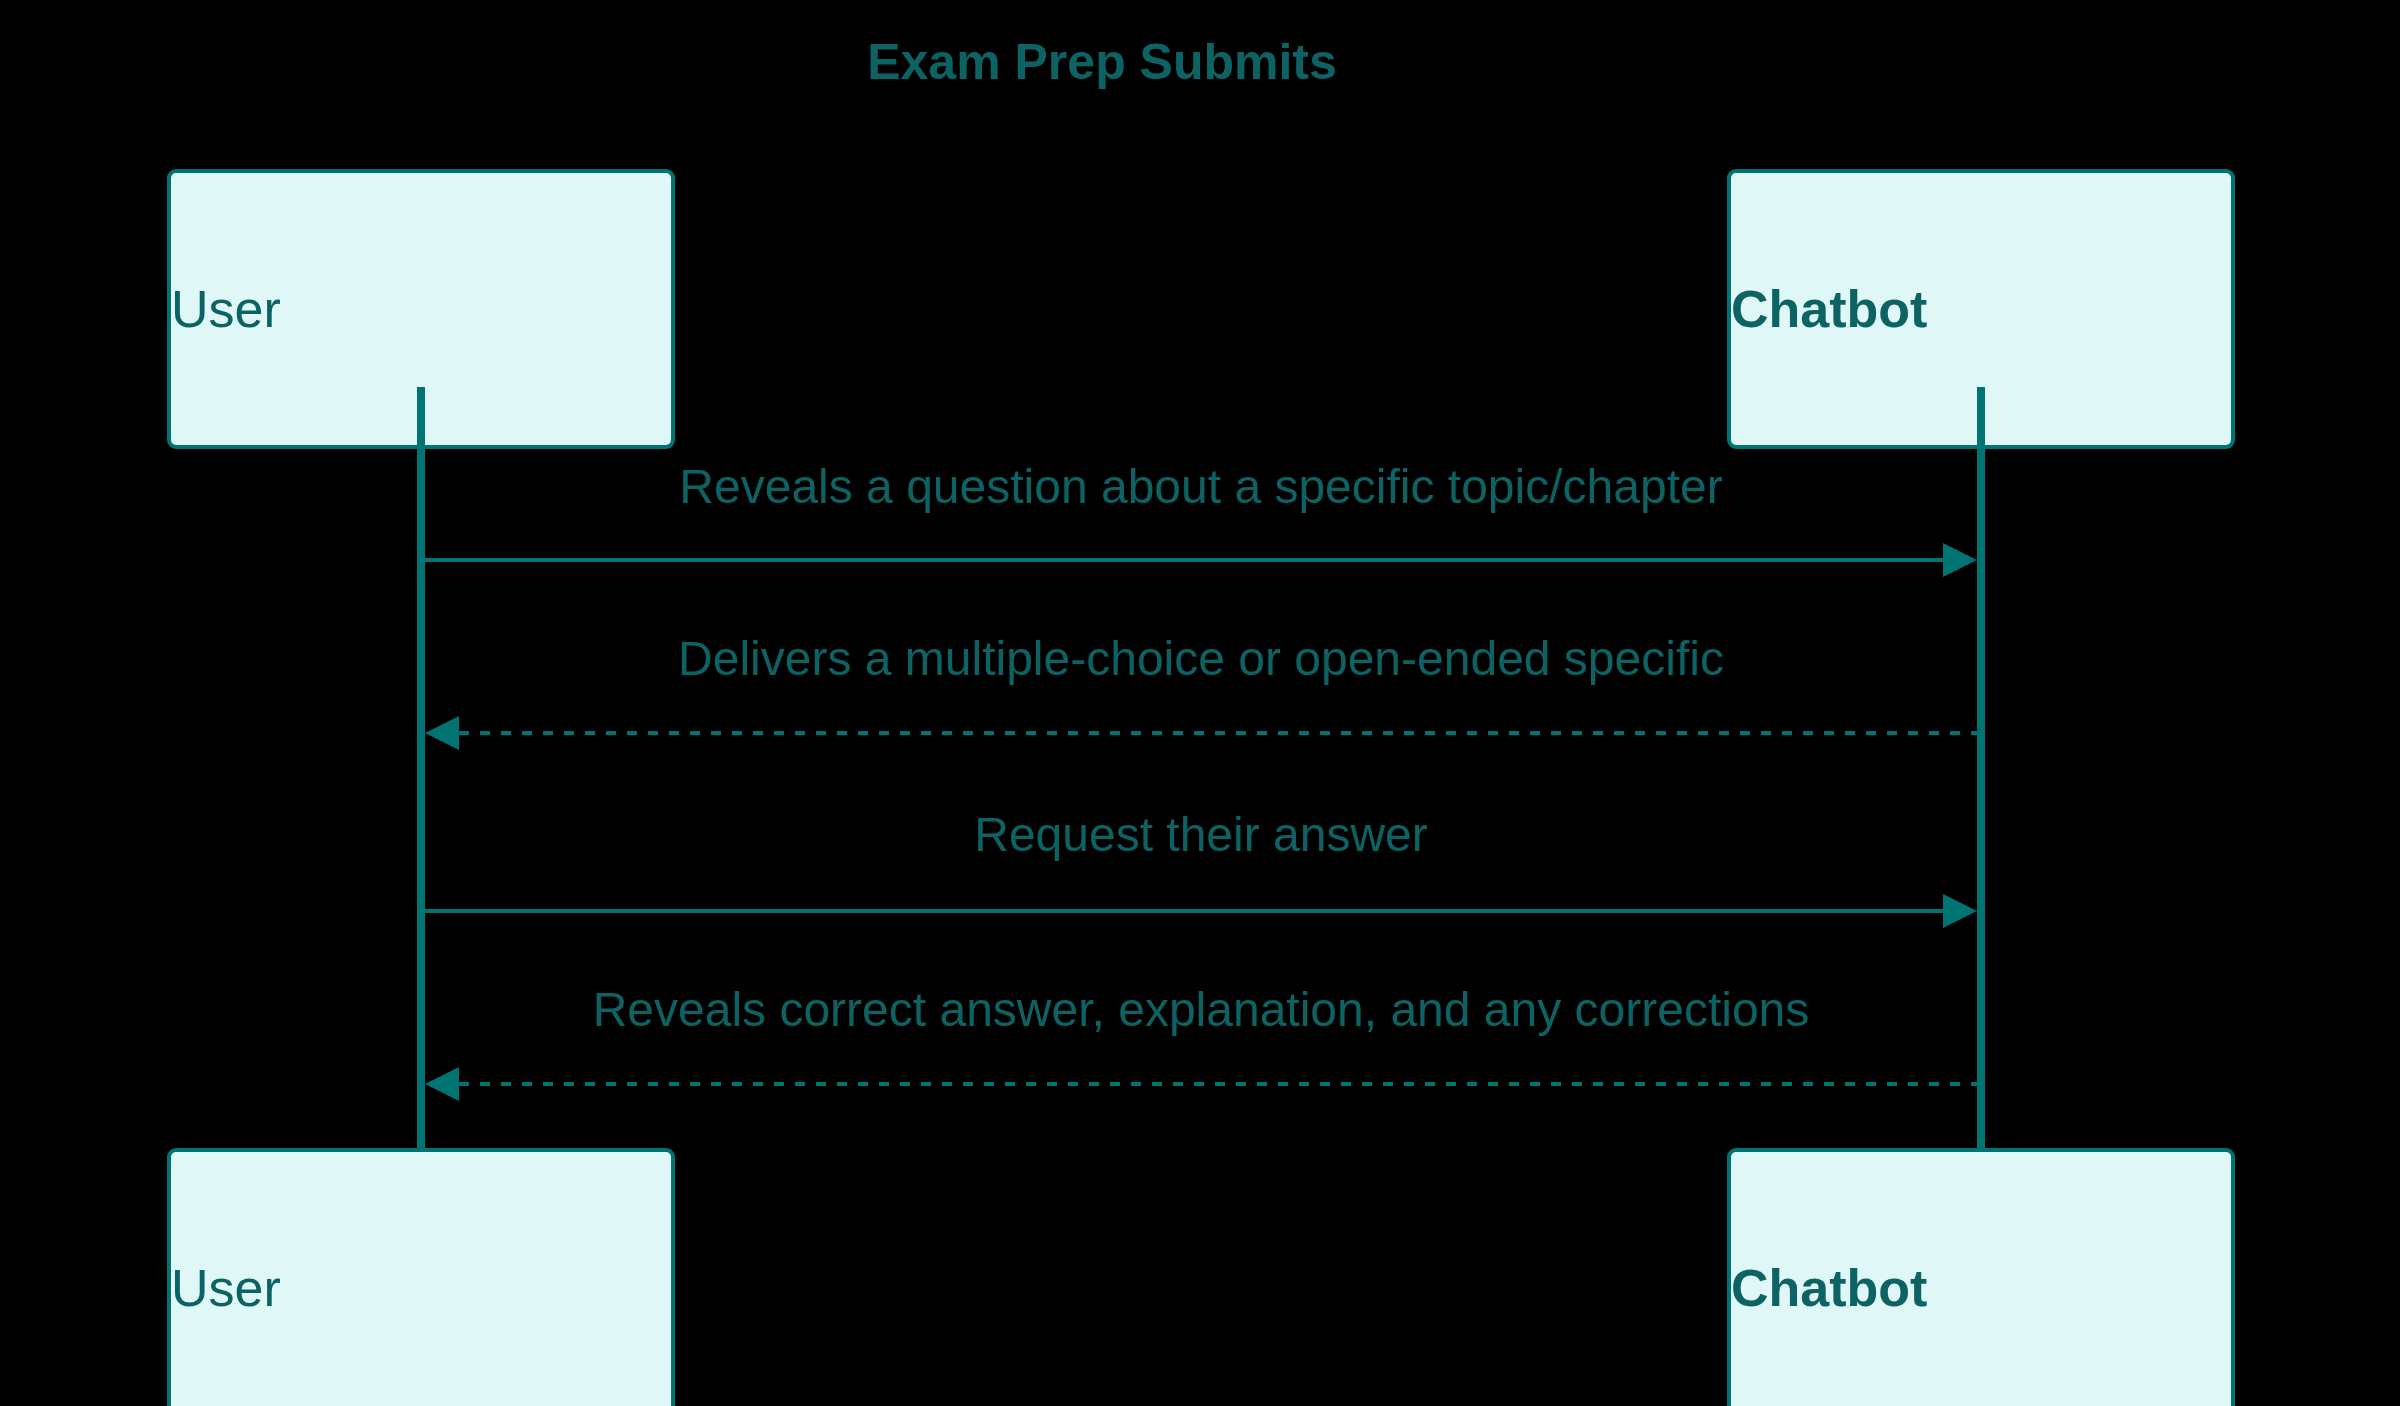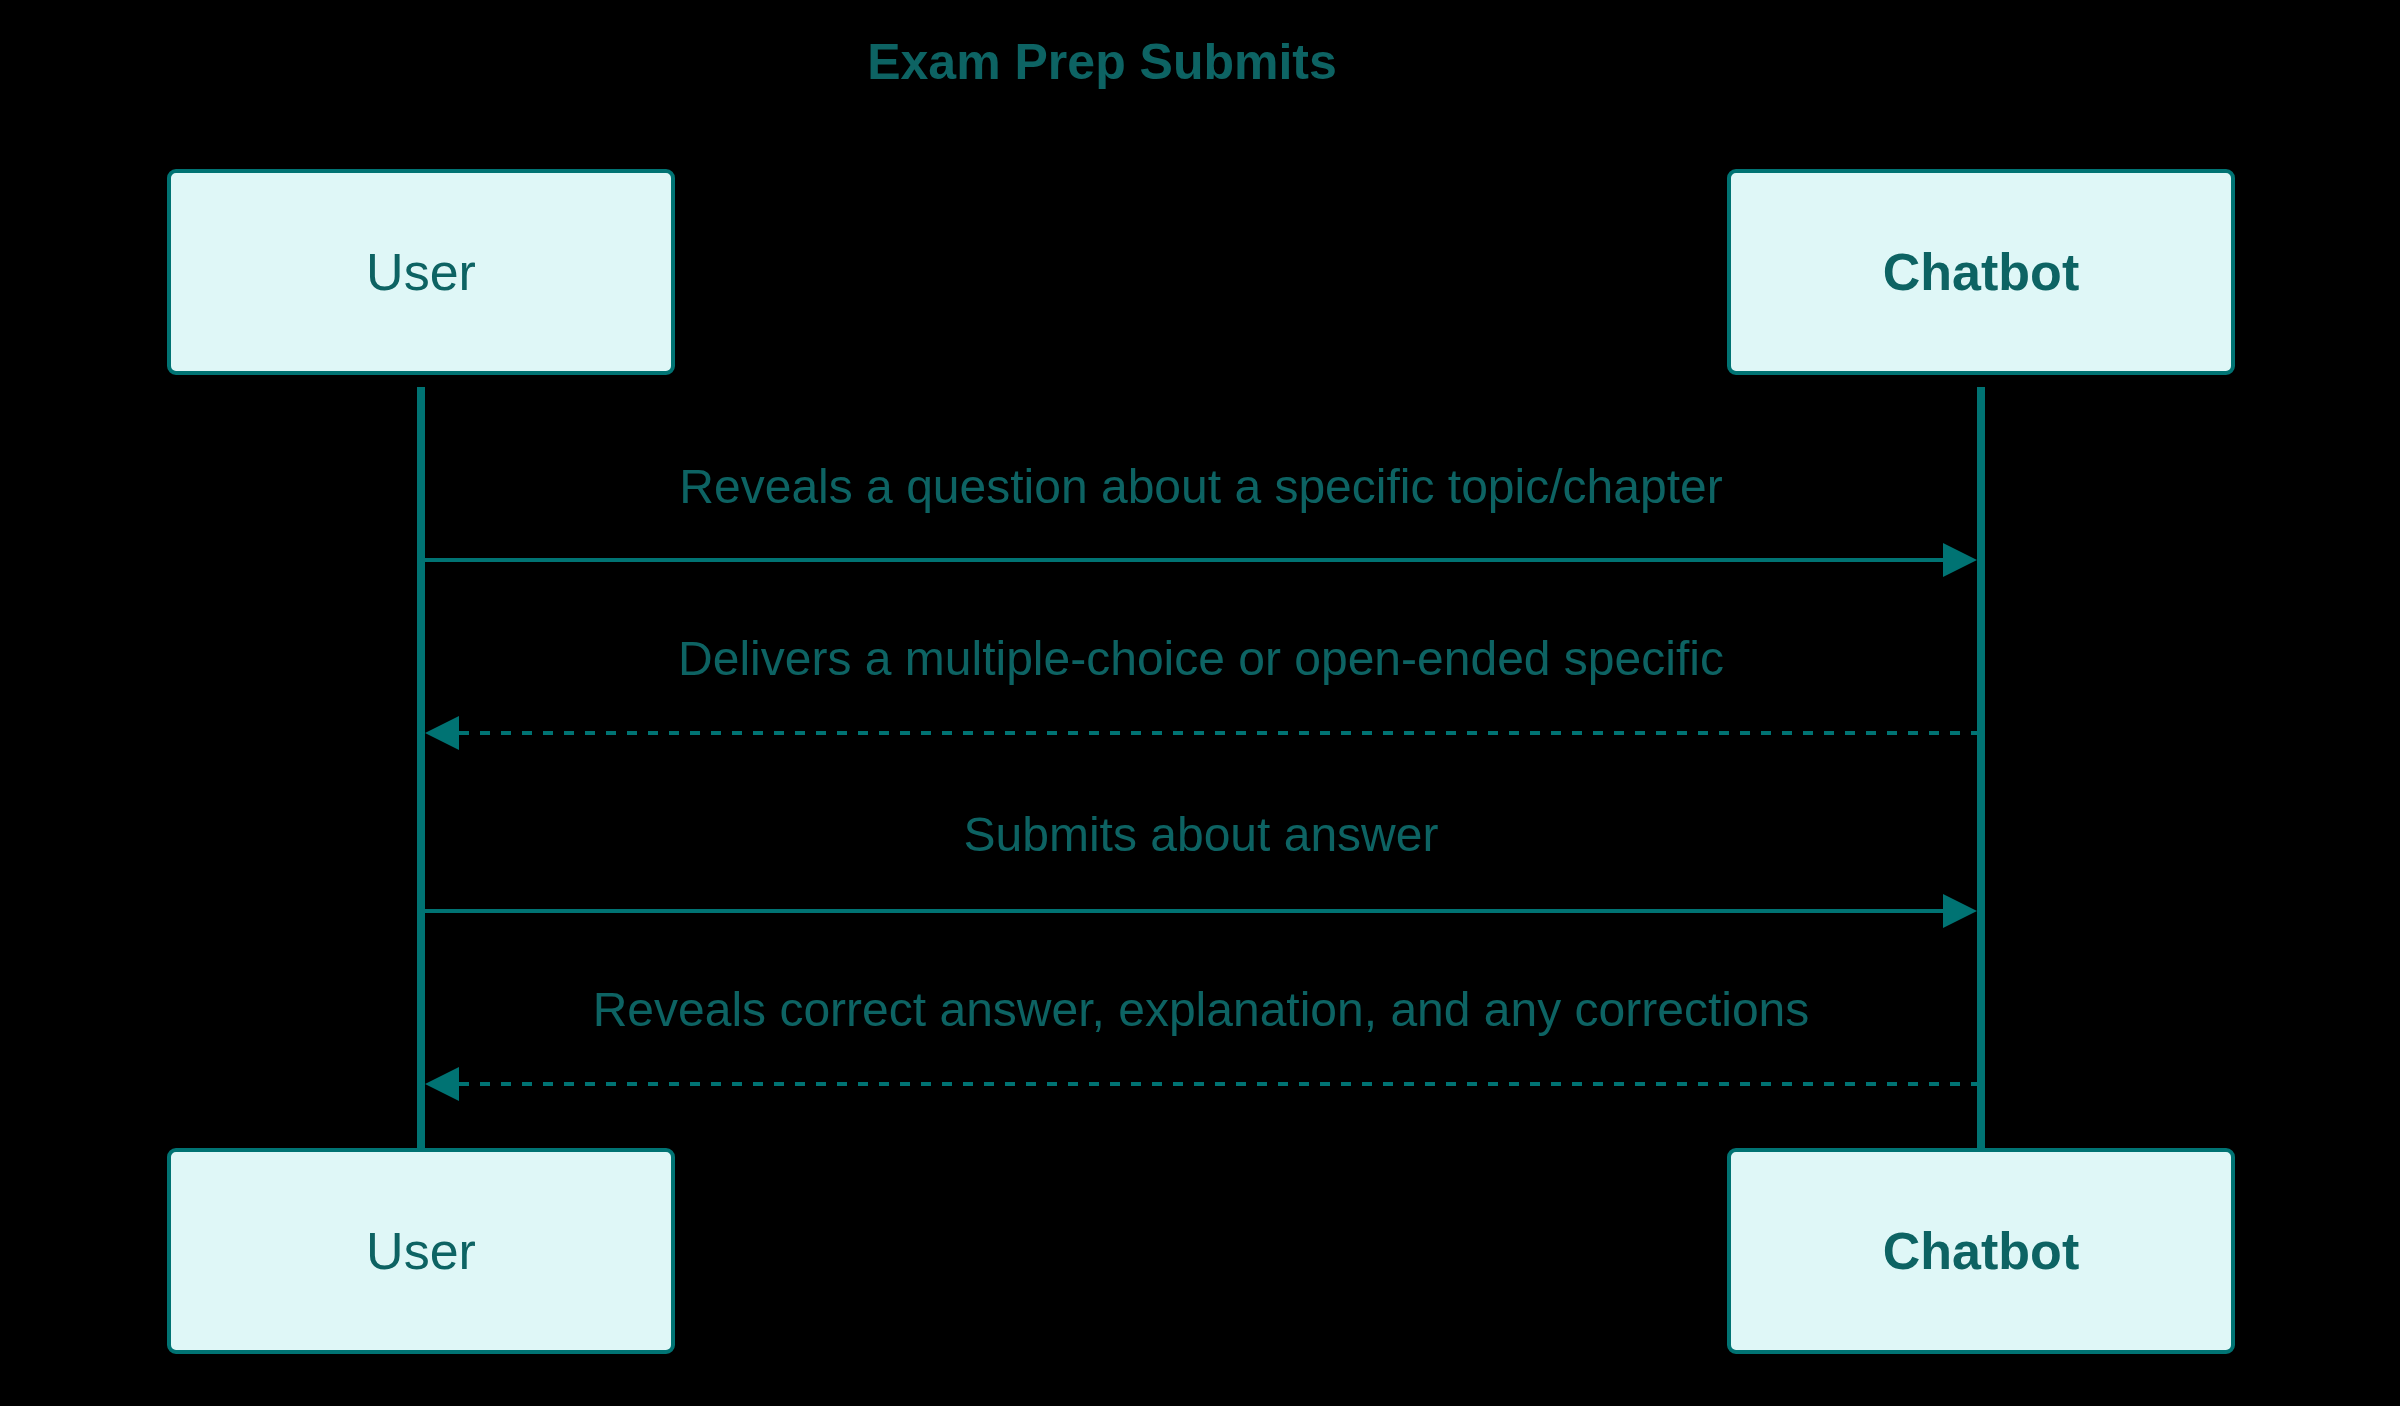--- a/index.html
+++ b/index.html
@@ -20,26 +20,26 @@
     position:absolute;
     left:1102px;top:32px;
     transform:translateX(-50%);
     font-size:50px;line-height:60px;
     font-weight:bold;
     color:var(--text);
     white-space:nowrap;
   }
   .actor-box{
     position:absolute;
-    width:508px;height:206px;
+    width:508px;height:280px;
     box-sizing:border-box;
     background:var(--box-fill);
     border:4px solid var(--stroke);
     border-radius:9px;
-    display:flex;align-items:center;justify-content:center;
+    display:flex;align-items:center;justify-content:flex-start;
   }
   .actor-box .actor-label{
     font-size:52px;
     color:var(--text);
     white-space:nowrap;
   }
   .row-top{top:169px;}
   .row-bottom{top:1148px;}
   .col-user{left:167px;}
   .col-chatbot{left:1727px;font-weight:bold;}
@@ -93,21 +93,21 @@
   <div class="lifeline chatbot"></div>
 
   <div class="msg-text" style="top:461px">Reveals a question about a specific topic/chapter</div>
   <div class="msg-line" style="left:421px;top:558px;width:1526px"></div>
   <div class="arrowhead right" style="left:1943px;top:543px"></div>
 
   <div class="msg-text" style="top:633px">Delivers a multiple-choice or open-ended specific</div>
   <div class="msg-line dashed" style="left:459px;top:731px;width:1518px"></div>
   <div class="arrowhead left" style="left:425px;top:716px"></div>
 
-  <div class="msg-text" style="top:809px">Submits about answer</div>
+  <div class="msg-text" style="top:809px">Request their answer</div>
   <div class="msg-line" style="left:421px;top:909px;width:1526px"></div>
   <div class="arrowhead right" style="left:1943px;top:894px"></div>
 
   <div class="msg-text" style="top:984px">Reveals correct answer, explanation, and any corrections</div>
   <div class="msg-line dashed" style="left:459px;top:1082px;width:1518px"></div>
   <div class="arrowhead left" style="left:425px;top:1067px"></div>
 
   <div class="actor-box row-bottom col-user">
     <span class="actor-label">User</span>
   </div>

